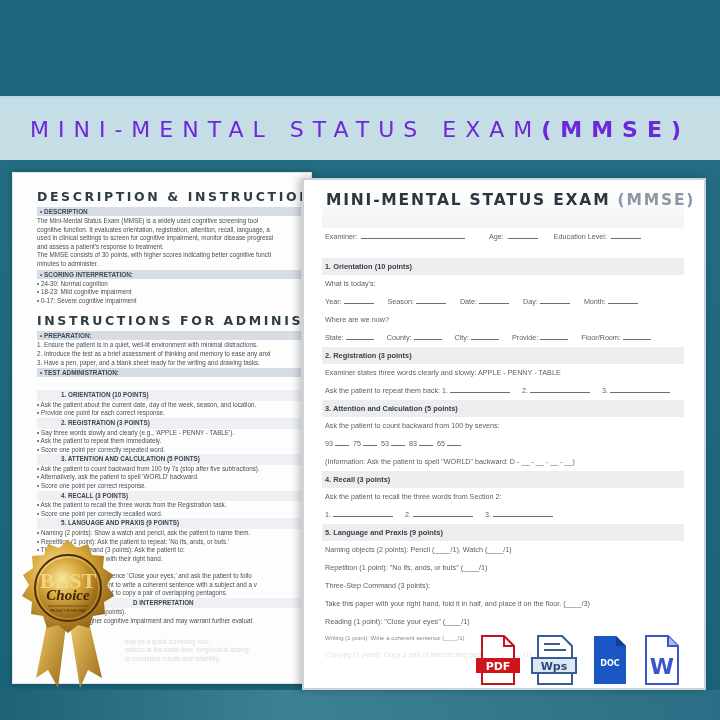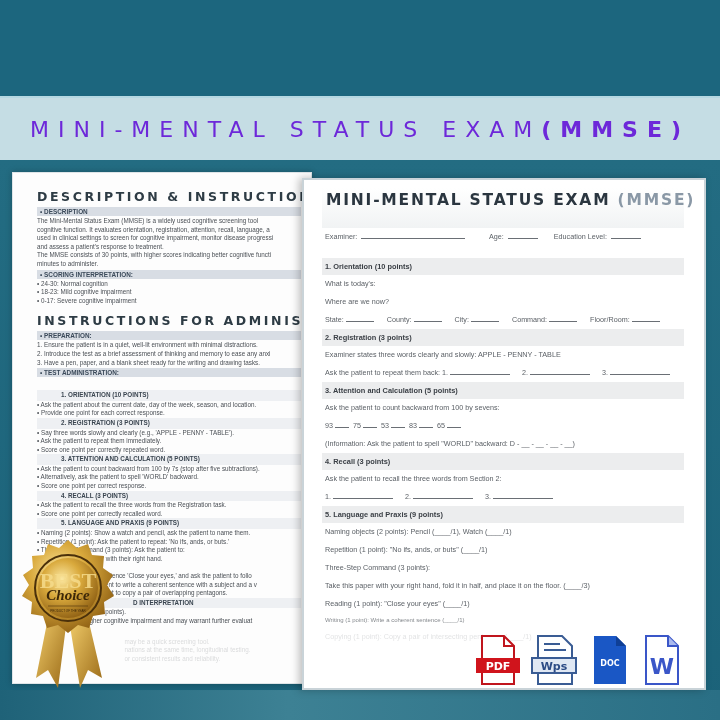--- a/index.html
+++ b/index.html
@@ -163,26 +163,33 @@
     <span class="gap"></span>
     <span>Age:</span>
     <span class="blank" style="width:30px"></span>
     <span class="gap" style="width:10px"></span>
     <span>Education Level:</span>
     <span class="blank" style="width:30px"></span>
   </div>
 
   <div class="sh" style="margin-top:12px">1. Orientation (10 points)</div>
   <div class="ln">What is today's:</div>
+  <div class="ln">
+    <span>Year:</span><span class="blank" style="width:30px"></span><span class="gap" style="width:10px"></span>
+    <span>Season:</span><span class="blank" style="width:30px"></span><span class="gap" style="width:10px"></span>
+    <span>Date:</span><span class="blank" style="width:30px"></span><span class="gap" style="width:10px"></span>
+    <span>Day:</span><span class="blank" style="width:30px"></span><span class="gap" style="width:10px"></span>
+    <span>Month:</span><span class="blank" style="width:30px"></span>
+  </div>
   <div class="ln">Where are we now?</div>
   <div class="ln">
     <span>State:</span><span class="blank" style="width:28px"></span><span class="gap" style="width:9px"></span>
     <span>County:</span><span class="blank" style="width:28px"></span><span class="gap" style="width:9px"></span>
     <span>City:</span><span class="blank" style="width:28px"></span><span class="gap" style="width:9px"></span>
-    <span>Command:</span><span class="blank" style="width:28px"></span><span class="gap" style="width:9px"></span>
+    <span>Provide:</span><span class="blank" style="width:28px"></span><span class="gap" style="width:9px"></span>
     <span>Floor/Room:</span><span class="blank" style="width:28px"></span>
   </div>
 
   <div class="sh" style="margin-top:0">2. Registration (3 points)</div>
   <div class="ln">Examiner states three words clearly and slowly: APPLE - PENNY - TABLE</div>
   <div class="ln">
     <span>Ask the patient to repeat them back:</span>
     <span>1.</span><span class="blank" style="width:60px"></span><span class="gap" style="width:8px"></span>
     <span>2.</span><span class="blank" style="width:60px"></span><span class="gap" style="width:8px"></span>
     <span>3.</span><span class="blank" style="width:60px"></span>

